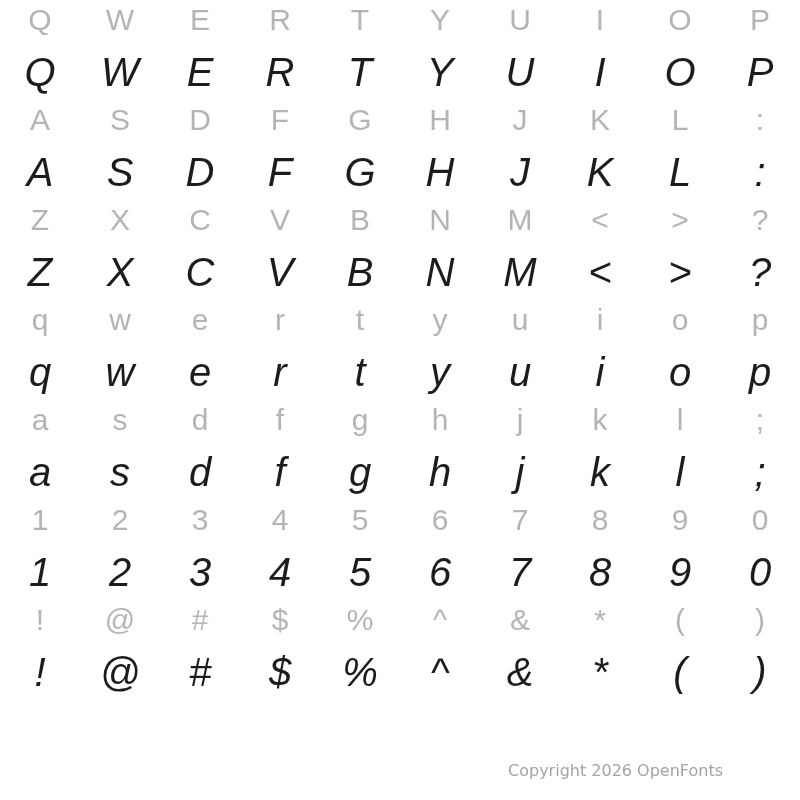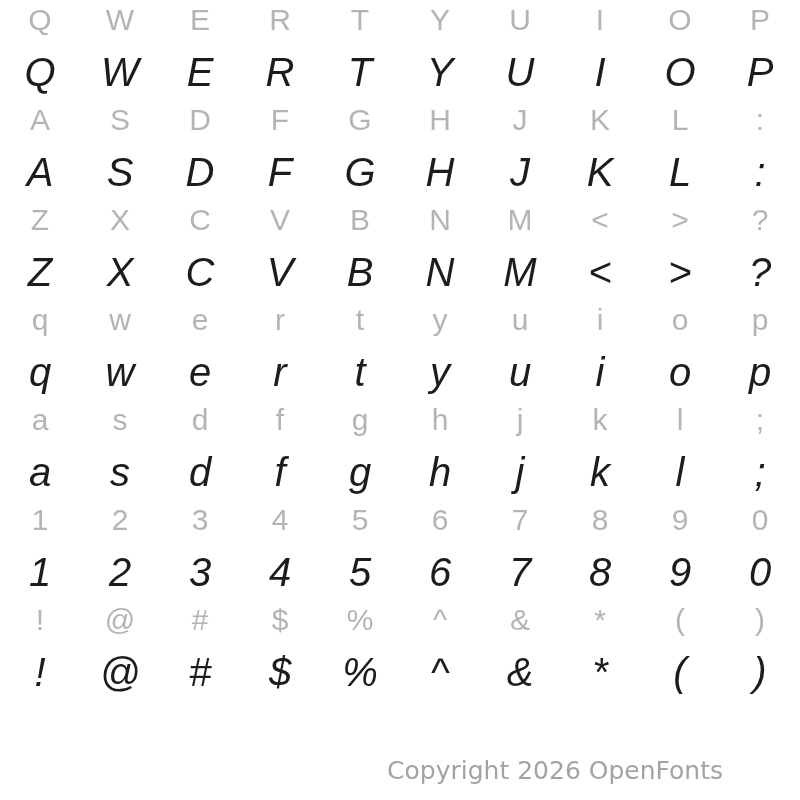--- a/index.html
+++ b/index.html
@@ -21,21 +21,21 @@
   .muted{
     font-size:30px;font-weight:300;font-style:normal;
     color:var(--muted,#b4b4b4);
   }
   .ink{
     font-size:40px;font-weight:300;font-style:italic;
     color:var(--ink,#1c1c1c);
   }
   .footer{
     position:absolute;top:756px;right:77px;height:30px;line-height:30px;
-    font-family:"DejaVu Sans",sans-serif;font-size:25px;
+    font-family:"DejaVu Sans",sans-serif;font-size:16px;
     color:var(--footer,#a3a3a3);
   }
 </style>
 </head>
 <body>
 
 <div class="stage">
 
   <div class="row muted" style="top:0px"><span class="cell">Q</span><span class="cell">W</span><span class="cell">E</span><span class="cell">R</span><span class="cell">T</span><span class="cell">Y</span><span class="cell">U</span><span class="cell">I</span><span class="cell">O</span><span class="cell">P</span></div>
   <div class="row ink" style="top:52px"><span class="cell">Q</span><span class="cell">W</span><span class="cell">E</span><span class="cell">R</span><span class="cell">T</span><span class="cell">Y</span><span class="cell">U</span><span class="cell">I</span><span class="cell">O</span><span class="cell">P</span></div>

